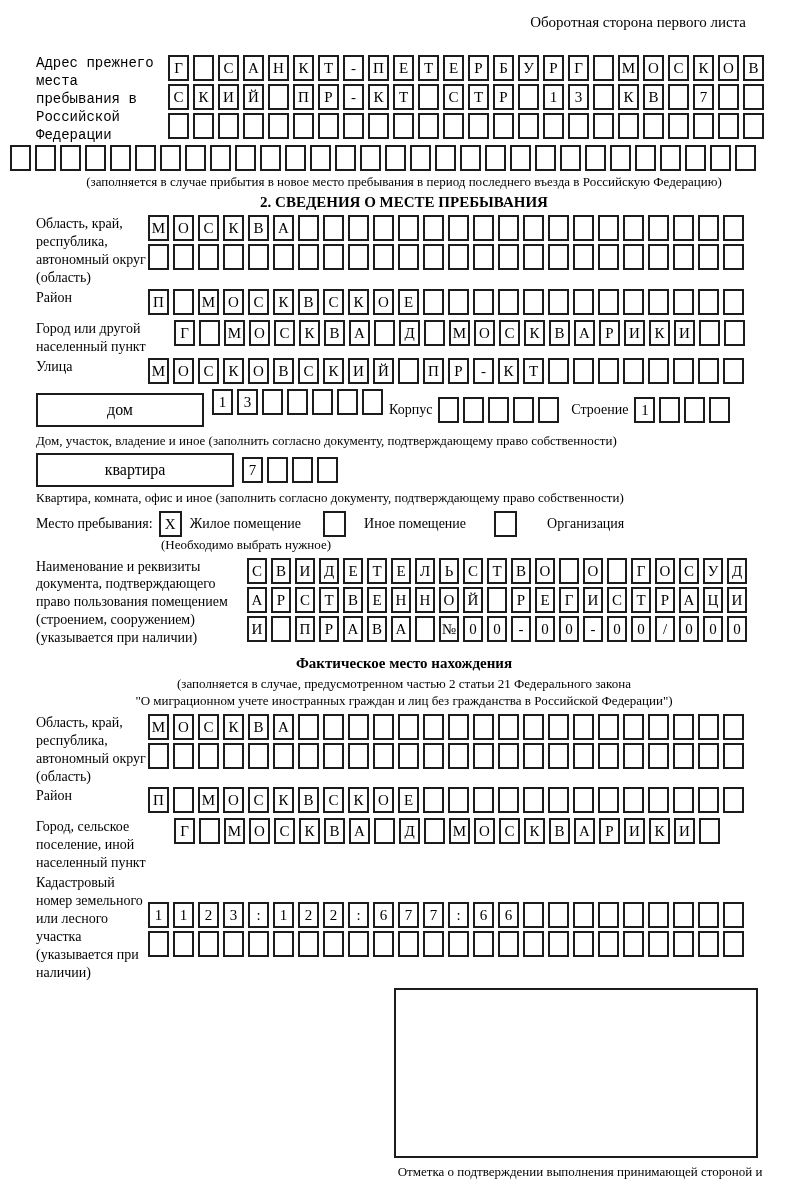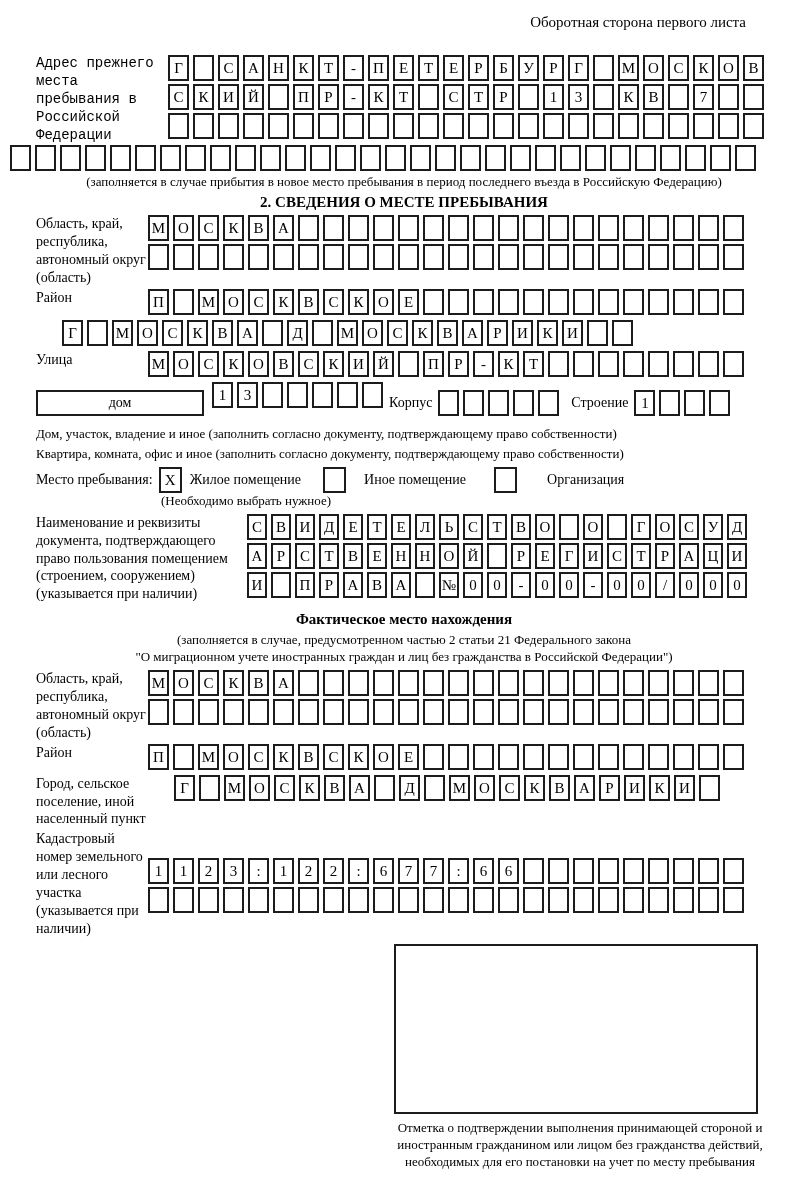--- a/index.html
+++ b/index.html
@@ -14,22 +14,22 @@
   .tight .cell{width:20px;}
   
   .frow{display:flex;align-items:flex-start;}
   .lbl{font-size:14px;line-height:1.28;}
   .w132{width:132px;flex:0 0 132px;font-family:Liberation Mono, monospace;}
   .w112{width:112px;flex:0 0 112px;}
   .w205{width:205px;flex:0 0 205px;}
   .note{font-size:13px;line-height:1.3;}
   .center{text-align:center;}
   .sect-title{font-weight:bold;font-size:15px;text-align:center;}
-  .inline-box{box-sizing:border-box;border:2px solid #1c1c1c;height:26px;display:inline-flex;
-              align-items:center;justify-content:center;font-size:14px;vertical-align:top;background:#fff;}
+  .inline-box{box-sizing:border-box;border:2px solid #1c1c1c;height:34px;display:inline-flex;
+              align-items:center;justify-content:center;font-size:16px;vertical-align:top;background:#fff;}
   .chk{display:inline-block;box-sizing:border-box;width:23px;height:26px;border:2px solid #1c1c1c;
        text-align:center;font-size:15px;line-height:22px;vertical-align:middle;background:#fff;}
   .stay{display:flex;align-items:center;font-size:14px;margin-top:4px;}
   .stamp-col{margin-left:auto;width:372px;margin-right:6px;}
   .stamp-box{box-sizing:border-box;width:364px;height:170px;border:2px solid #1c1c1c;background:#fff;}
   .mt2{margin-top:2px;} .mt4{margin-top:4px;} .mt6{margin-top:6px;} .mt8{margin-top:8px;}
   .mb2{margin-bottom:2px;} .mb4{margin-bottom:4px;}
 </style>
 </head>
 <body>
@@ -58,38 +58,43 @@
       <div class="cellrow"><span class="cell"></span><span class="cell"></span><span class="cell"></span><span class="cell"></span><span class="cell"></span><span class="cell"></span><span class="cell"></span><span class="cell"></span><span class="cell"></span><span class="cell"></span><span class="cell"></span><span class="cell"></span><span class="cell"></span><span class="cell"></span><span class="cell"></span><span class="cell"></span><span class="cell"></span><span class="cell"></span><span class="cell"></span><span class="cell"></span><span class="cell"></span><span class="cell"></span><span class="cell"></span><span class="cell"></span></div>
     </div>
   </div>
 
   <div class="frow mb2">
     <div class="lbl w112">Район</div>
     <div class="cellrow"><span class="cell">П</span><span class="cell"></span><span class="cell">М</span><span class="cell">О</span><span class="cell">С</span><span class="cell">К</span><span class="cell">В</span><span class="cell">С</span><span class="cell">К</span><span class="cell">О</span><span class="cell">Е</span><span class="cell"></span><span class="cell"></span><span class="cell"></span><span class="cell"></span><span class="cell"></span><span class="cell"></span><span class="cell"></span><span class="cell"></span><span class="cell"></span><span class="cell"></span><span class="cell"></span><span class="cell"></span><span class="cell"></span></div>
   </div>
 
   <div class="frow mb2">
+    <div class="lbl w112">Город или другой населенный пункт</div>
     <div class="cellrow" style="margin-left:26px;"><span class="cell">Г</span><span class="cell"></span><span class="cell">М</span><span class="cell">О</span><span class="cell">С</span><span class="cell">К</span><span class="cell">В</span><span class="cell">А</span><span class="cell"></span><span class="cell">Д</span><span class="cell"></span><span class="cell">М</span><span class="cell">О</span><span class="cell">С</span><span class="cell">К</span><span class="cell">В</span><span class="cell">А</span><span class="cell">Р</span><span class="cell">И</span><span class="cell">К</span><span class="cell">И</span><span class="cell"></span><span class="cell"></span></div>
   </div>
 
   <div class="frow mb2">
     <div class="lbl w112">Улица</div>
     <div class="cellrow"><span class="cell">М</span><span class="cell">О</span><span class="cell">С</span><span class="cell">К</span><span class="cell">О</span><span class="cell">В</span><span class="cell">С</span><span class="cell">К</span><span class="cell">И</span><span class="cell">Й</span><span class="cell"></span><span class="cell">П</span><span class="cell">Р</span><span class="cell">-</span><span class="cell">К</span><span class="cell">Т</span><span class="cell"></span><span class="cell"></span><span class="cell"></span><span class="cell"></span><span class="cell"></span><span class="cell"></span><span class="cell"></span><span class="cell"></span></div>
   </div>
 
   <div class="frow mt2" style="align-items:center;">
     <div class="inline-box" style="width:168px;margin-right:8px;">дом</div>
     <div class="cellrow" style="margin-bottom:16px;"><span class="cell">1</span><span class="cell">3</span><span class="cell"></span><span class="cell"></span><span class="cell"></span><span class="cell"></span><span class="cell"></span></div>
     <div class="lbl" style="margin:0 6px 0 2px;">Корпус</div>
     <div class="cellrow" style="margin-bottom:0;"><span class="cell"></span><span class="cell"></span><span class="cell"></span><span class="cell"></span><span class="cell"></span></div>
     <div class="lbl" style="margin:0 6px 0 8px;">Строение</div>
     <div class="cellrow" style="margin-bottom:0;"><span class="cell">1</span><span class="cell"></span><span class="cell"></span><span class="cell"></span></div>
   </div>
   <div class="note" style="margin:2px 0 3px 0;">Дом, участок, владение и иное (заполнить согласно документу, подтверждающему право собственности)</div>
 
+  <div class="frow" style="align-items:center;">
+    <div class="inline-box" style="width:198px;margin-right:8px;">квартира</div>
+    <div class="cellrow" style="margin-bottom:0;"><span class="cell">7</span><span class="cell"></span><span class="cell"></span><span class="cell"></span></div>
+  </div>
   <div class="note" style="margin:3px 0 4px 0;font-family:Liberation Serif, serif;">Квартира, комната, офис и иное (заполнить согласно документу, подтверждающему право собственности)</div>
 
   <div class="stay">
     <span>Место пребывания:</span>
     <span class="chk" style="margin-left:6px;">X</span>
     <span style="margin-left:8px;">Жилое помещение</span>
     <span class="chk" style="margin-left:22px;"></span>
     <span style="margin-left:18px;">Иное помещение</span>
     <span class="chk" style="margin-left:28px;"></span>
     <span style="margin-left:30px;">Организация</span>

